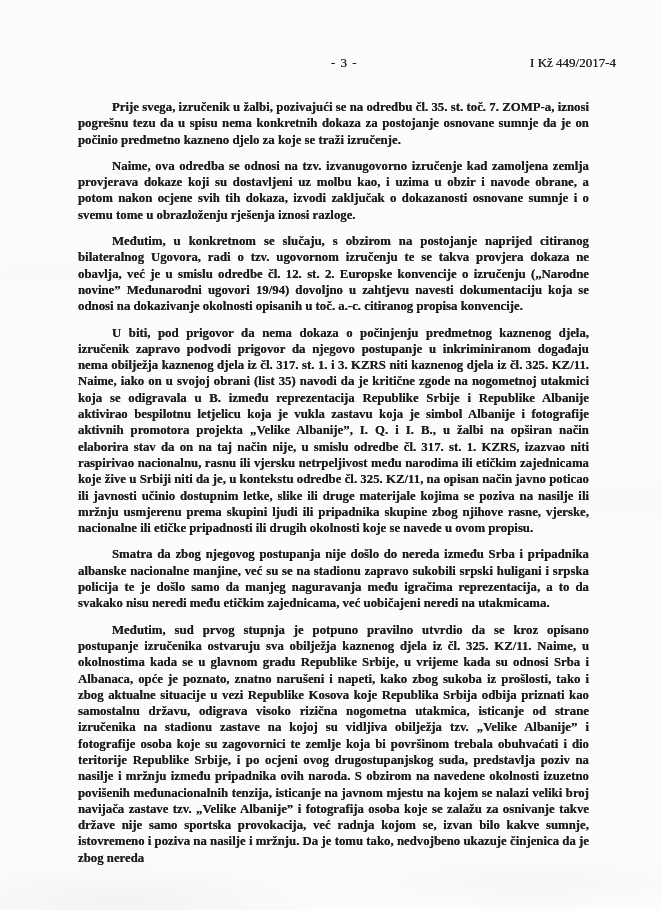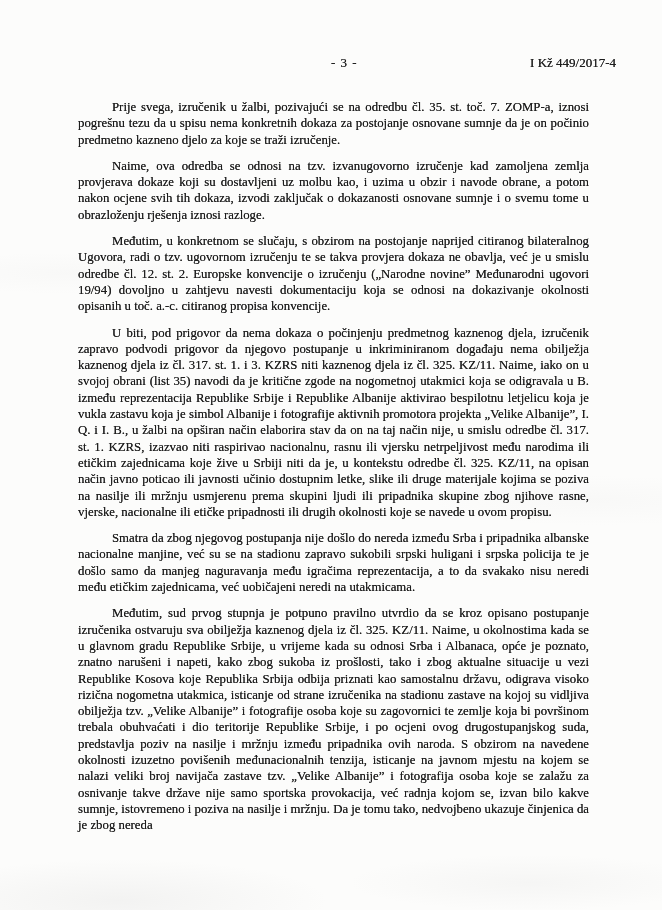--- a/index.html
+++ b/index.html
@@ -51,20 +51,21 @@
     top: 99px;
     left: 78px;
     width: 511px;
   }
   .body-text p {
     margin: 0 0 10px 0;
     font-size: 12.8px;
     line-height: 16.3px;
     text-align: justify;
     text-indent: 34px;
+    font-weight: bold;
   }
 </style>
 </head>
 <body>
 
 <div class="page">
 
   <div class="header scan-text">
     <span class="page-number">- 3 -</span>
     <span class="case-number">I Kž 449/2017-4</span>

